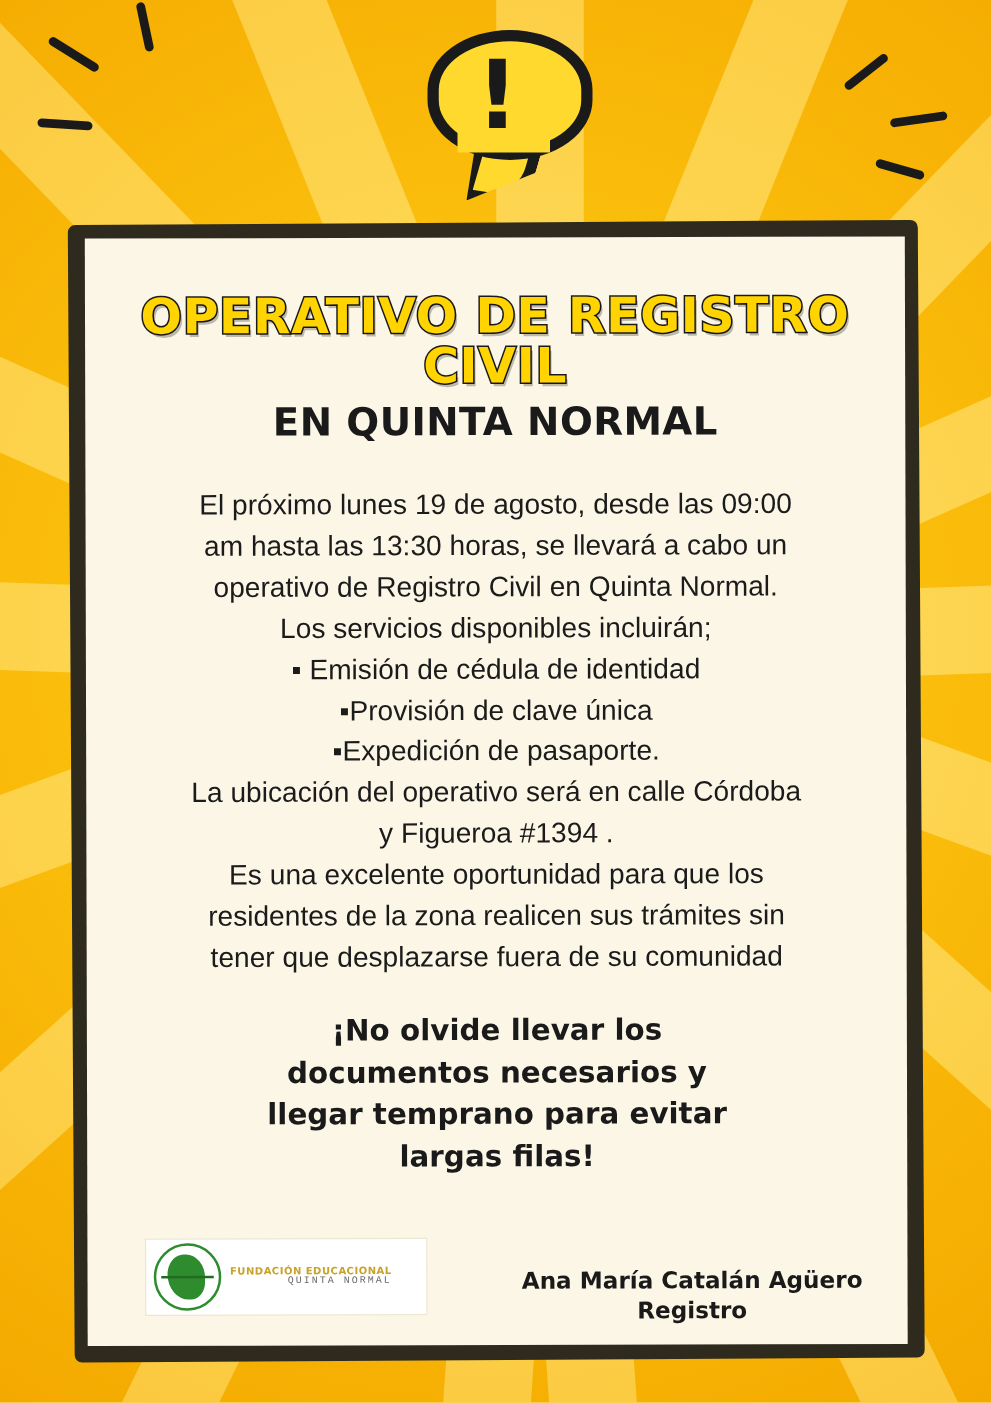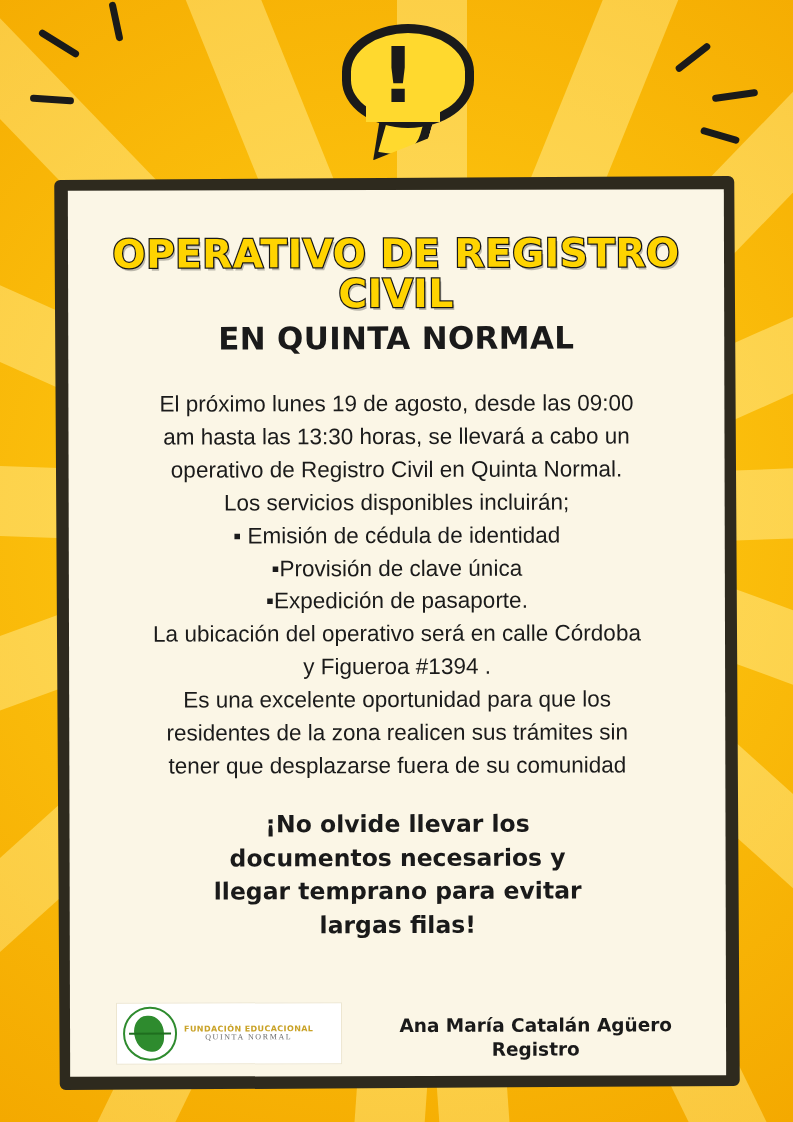--- a/index.html
+++ b/index.html
@@ -179,21 +179,21 @@
   .footer {
     position: absolute;
     left: 0;
     right: 0;
     bottom: 6px;
     height: 92px;
   }
   .logo {
     position: absolute;
     left: 20px;
-    bottom: 14px;
+    bottom: 26px;
     width: 226px;
     height: 62px;
     background: #FFFFFF;
     border: 1px solid #EDE6D0;
     display: flex;
     align-items: center;
     padding: 0 6px;
     box-sizing: border-box;
   }
   .logo-globe {
@@ -230,29 +230,29 @@
     letter-spacing: .4px;
   }
   .logo-l2 {
     font-family: "DejaVu Sans", sans-serif;
     font-size: 17px;
     font-weight: bold;
     color: #C9A227;
     letter-spacing: .2px;
   }
   .logo-l3 {
-    font-family: Liberation Serif, serif;
+    font-family: Liberation Mono, monospace;
     font-size: 8px;
     color: #6b6b6b;
     letter-spacing: 1.6px;
-    text-align: center;
+    text-align: right;
   }
   .signature {
     position: absolute;
-    right: 28px;
+    right: 10px;
     bottom: 16px;
     text-align: center;
     font-family: "DejaVu Sans", sans-serif;
     font-weight: bold;
     font-size: 18.5px;
     color: #1A1A1A;
     line-height: 1.3;
   }
 </style>
 </head>

